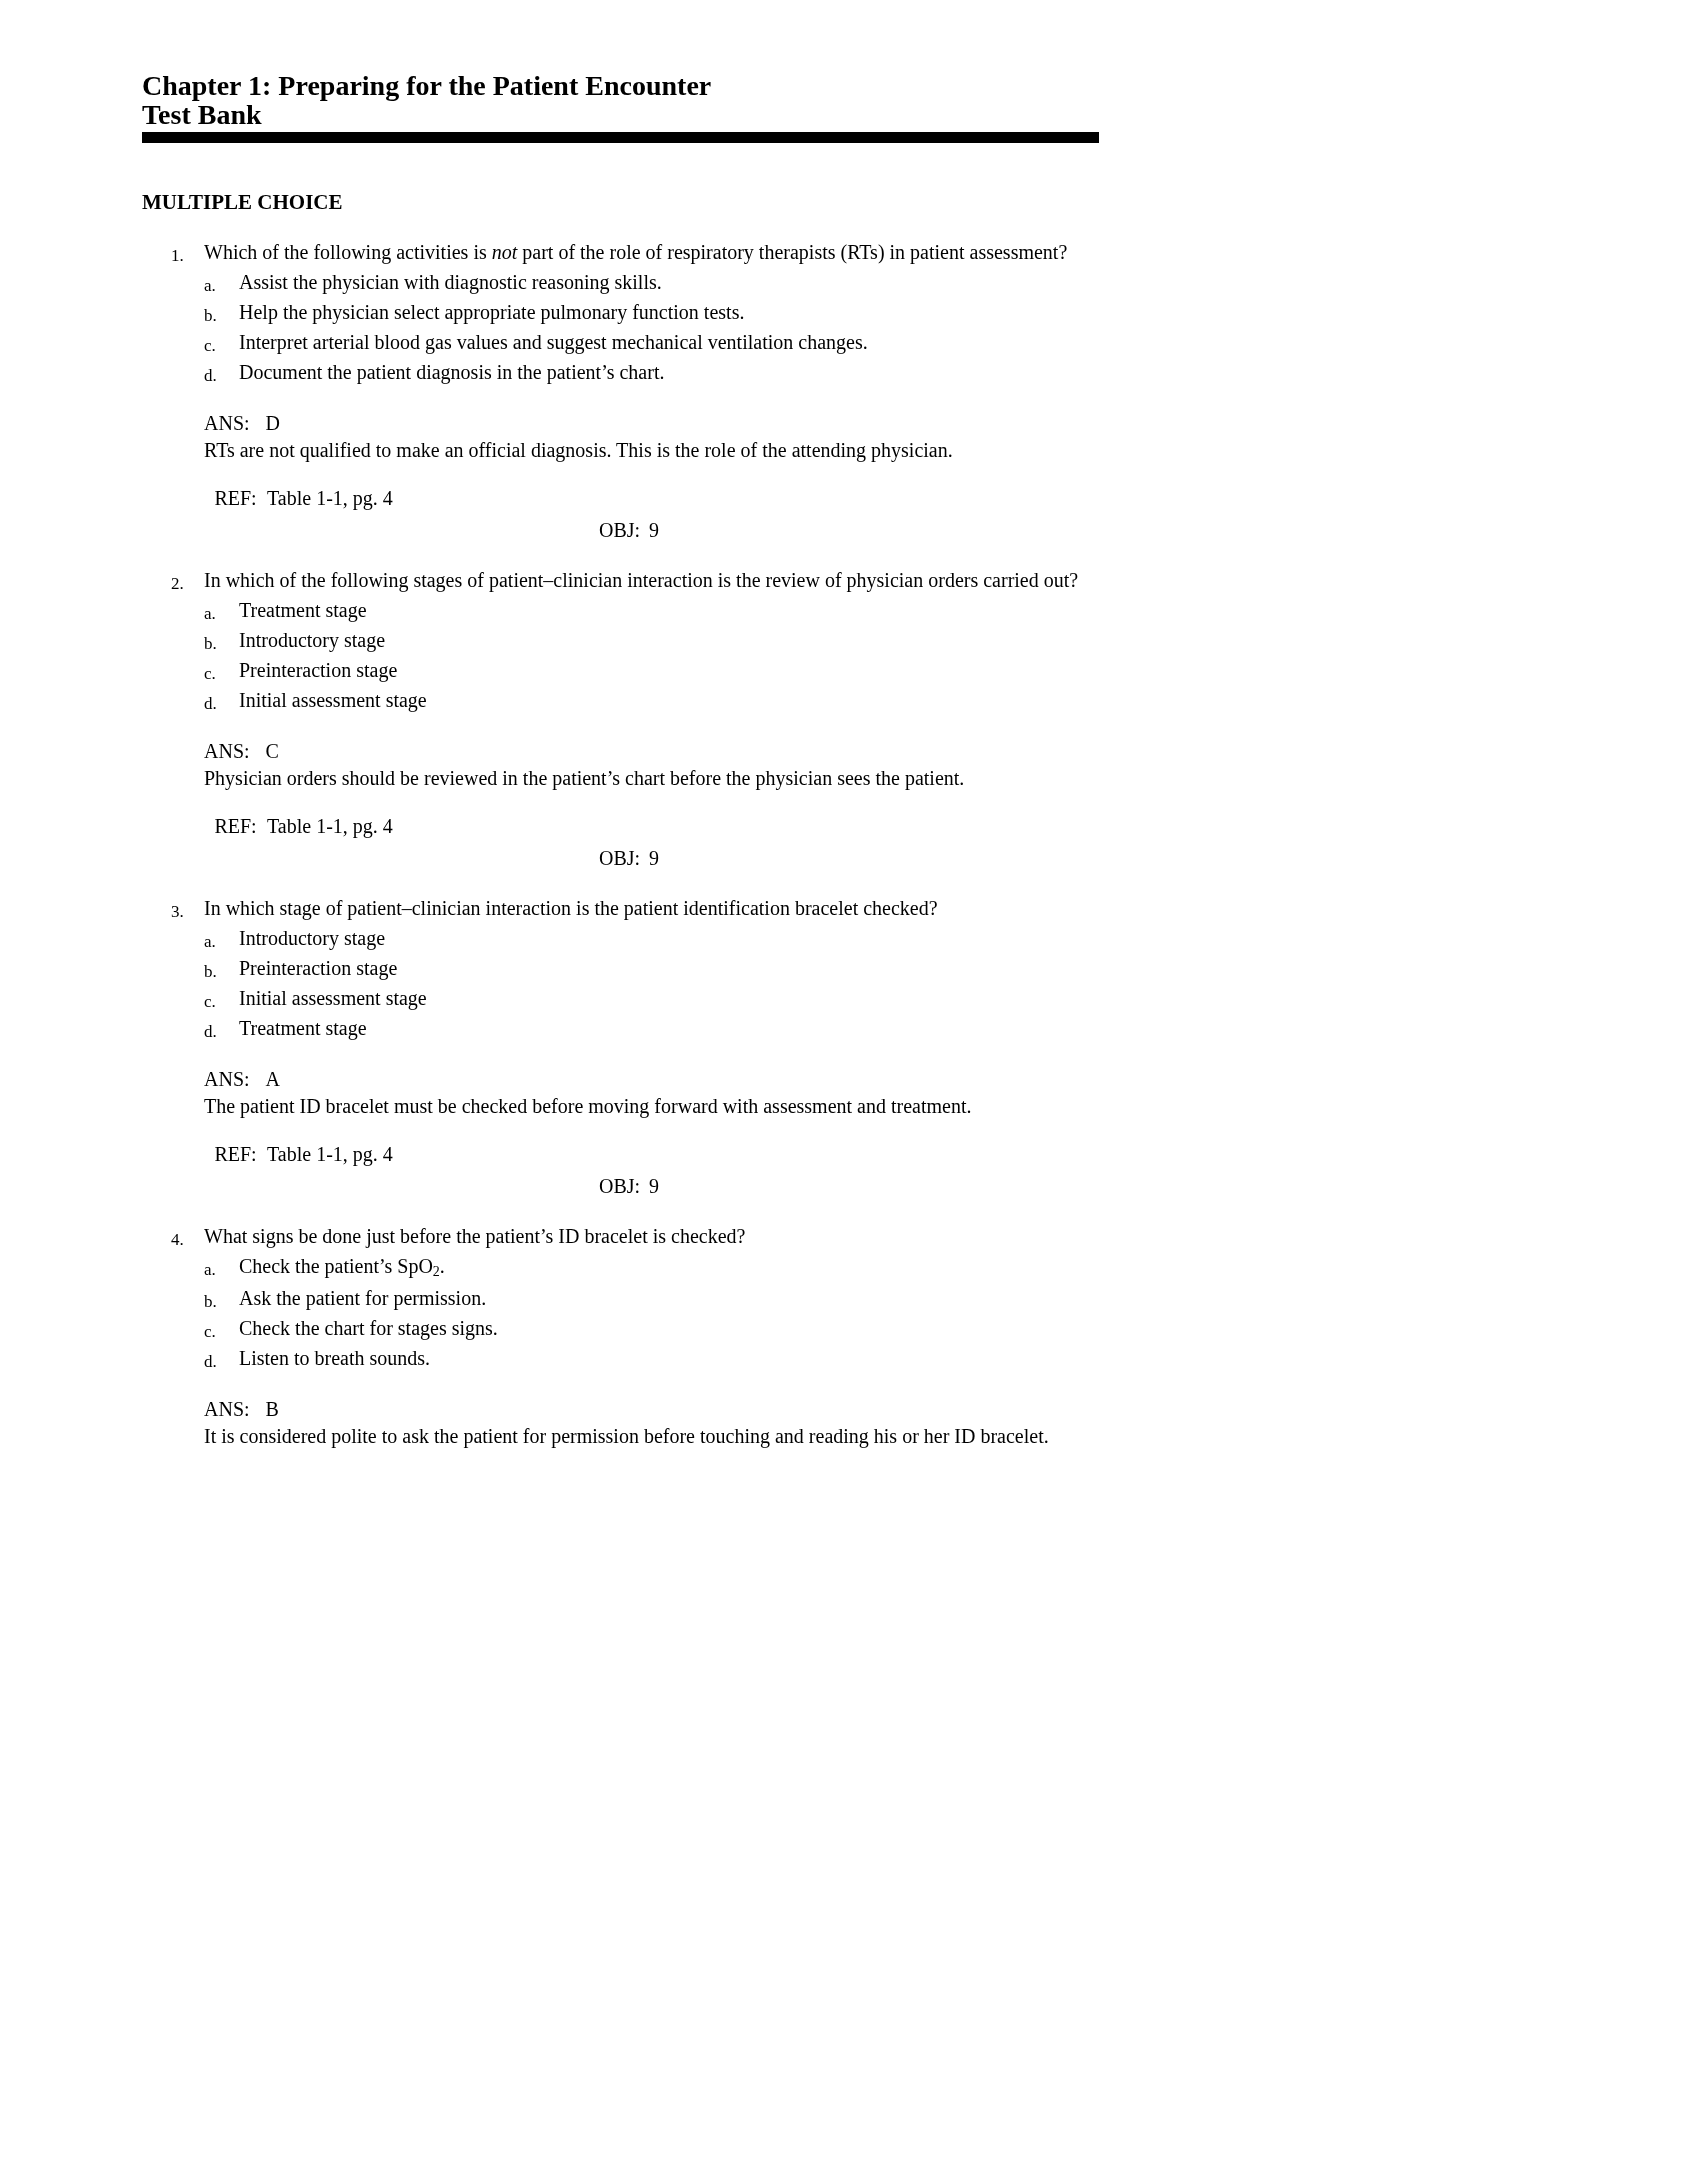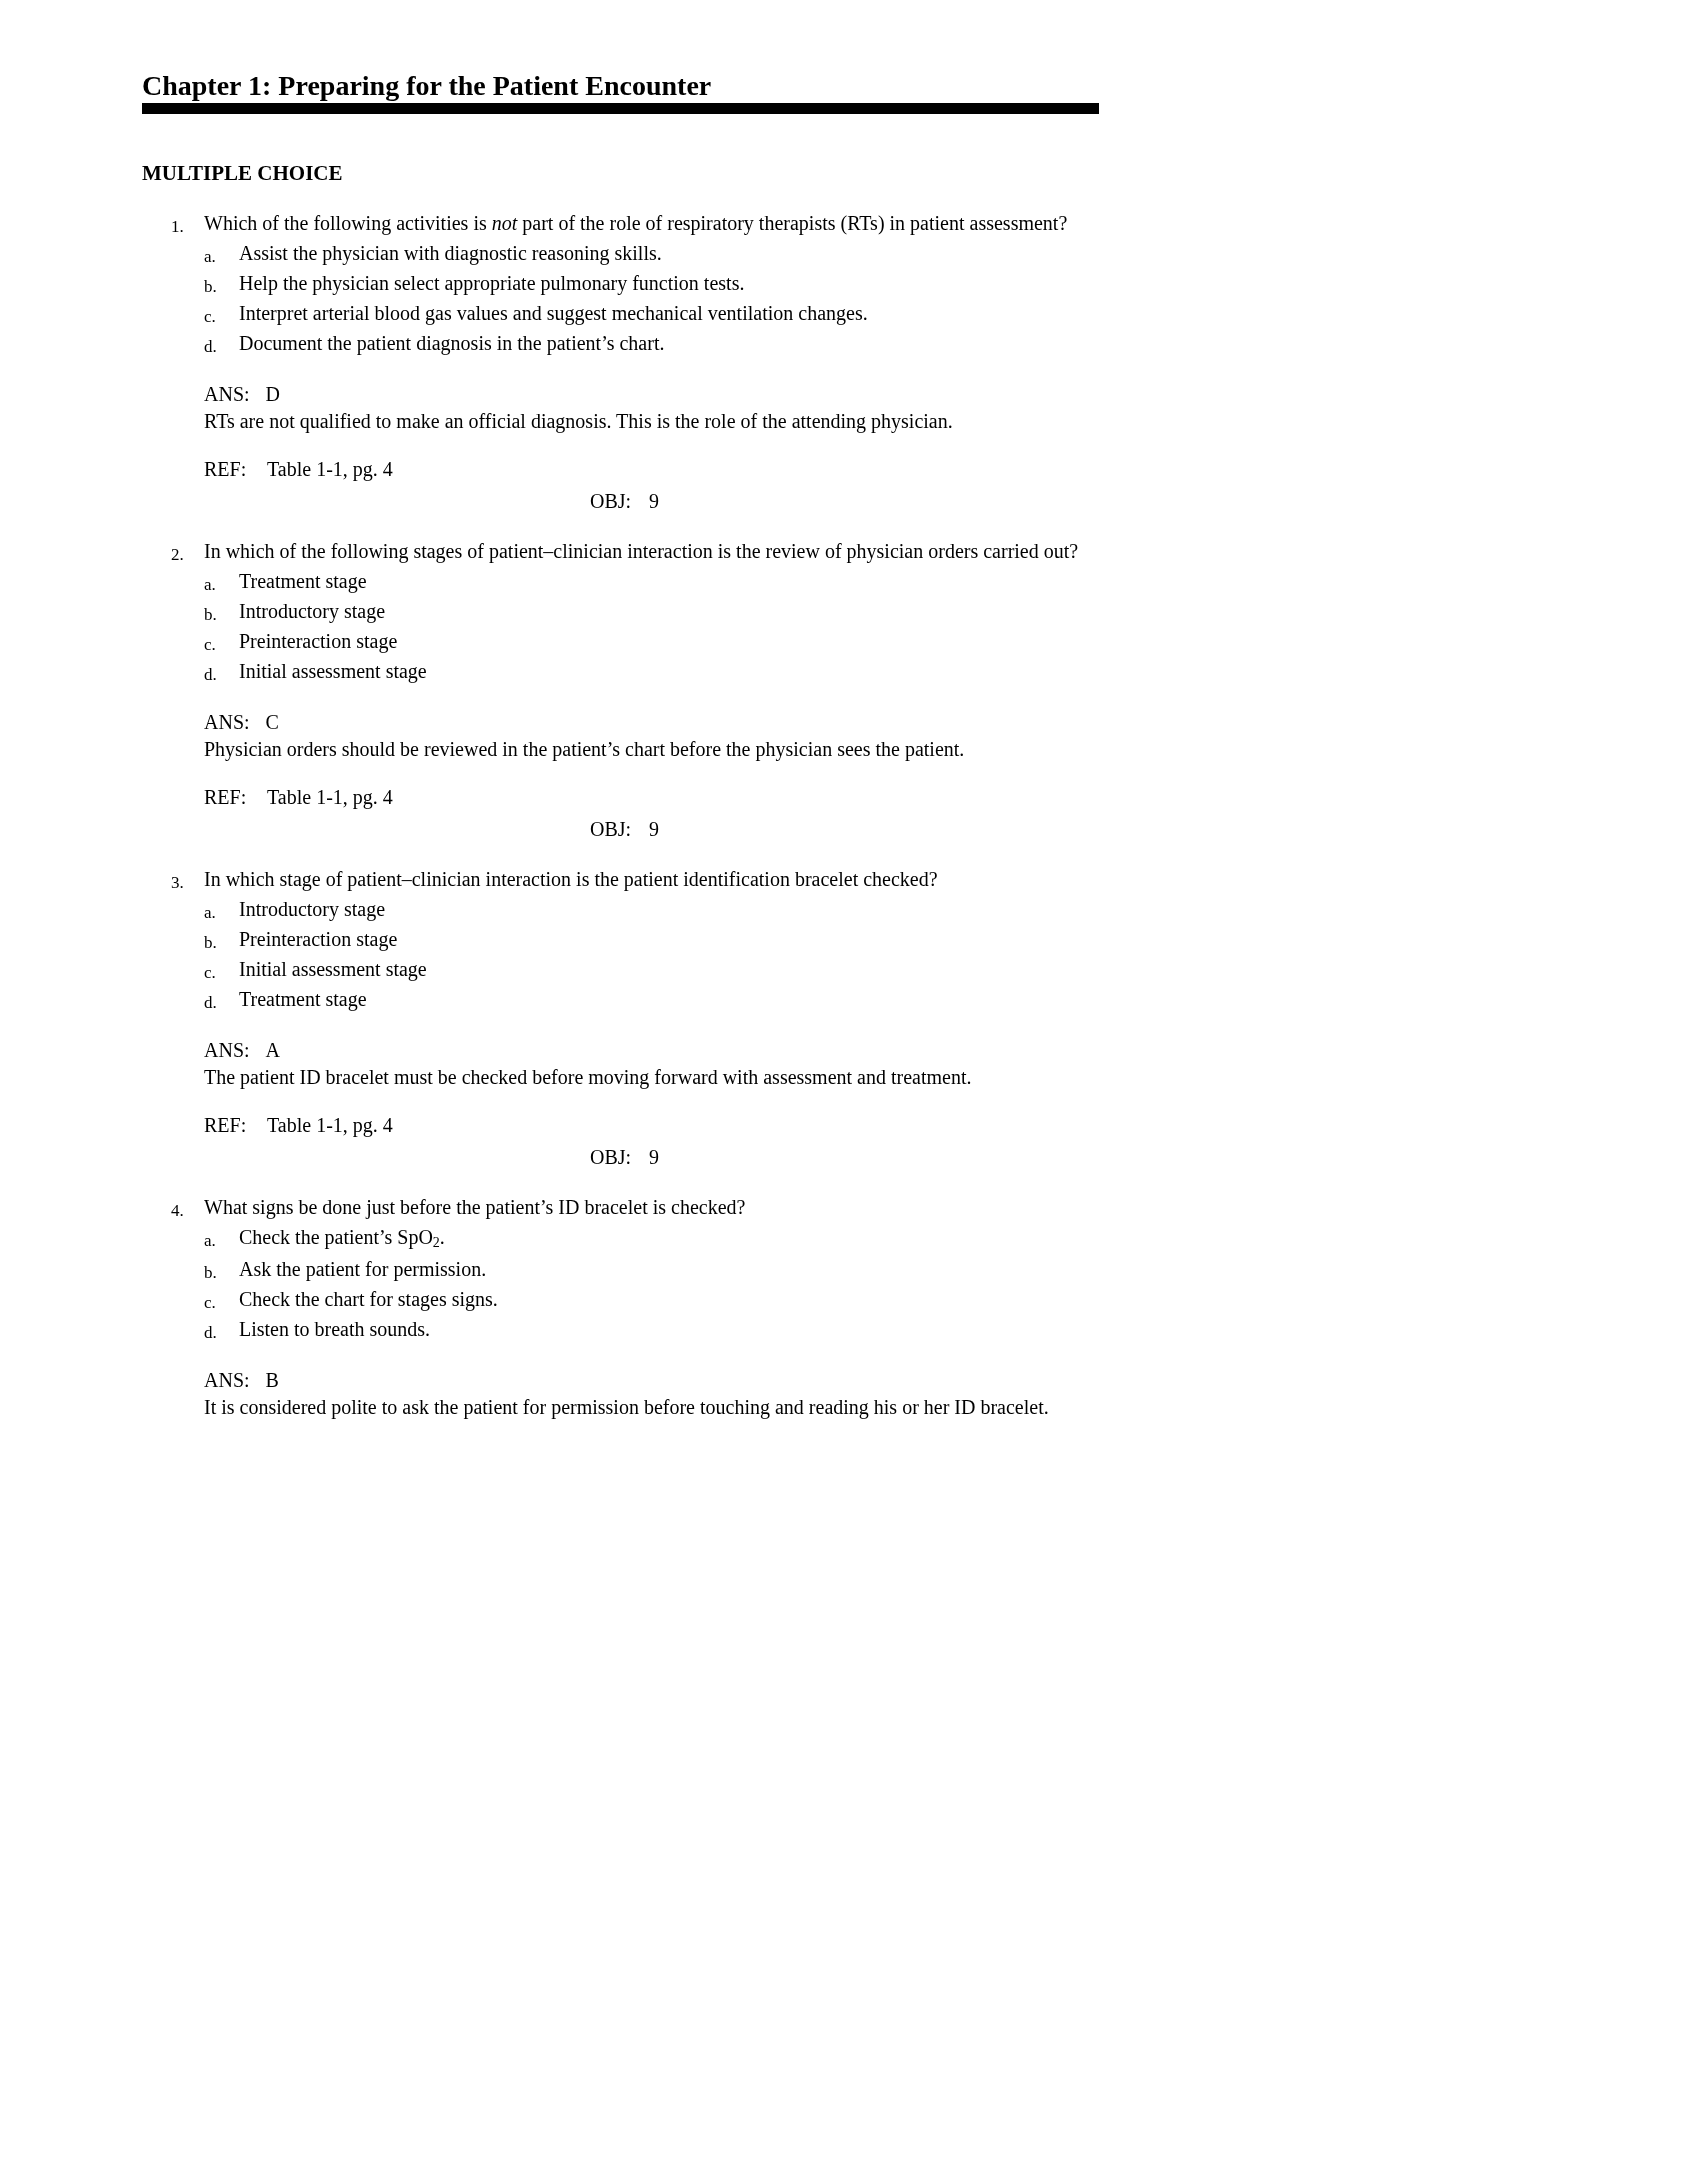--- a/index.html
+++ b/index.html
@@ -50,35 +50,36 @@
     width: 35px;
     flex: none;
     font-size: 17px;
     padding-top: 3px;
   }
   .opt-text { flex: 1; }
   .ans-block { margin-left: 33px; margin-top: 21px; }
   .ans-line { display: flex; }
   .ans-label { margin-right: 16px; }
   .rationale { }
-  .ref-line { display: flex; margin-left: 33px; margin-top: 21px; }
+  .ref-line { display: flex; margin-left: 33px; margin-top: 21px; text-align: center; }
   .ref-group { display: flex; width: 386px; flex: none; }
   .ref-label { width: 63px; flex: none; }
   .obj-group { display: flex; margin-top: 32px; }
   .obj-label { width: 59px; flex: none; }
   .it { font-style: italic; text-align: center; }
   .sub { font-size: 14px; vertical-align: -3px; }
 </style>
 </head>
 <body>
 
 <div class="page">
   <div class="content">
     <div class="doc-header">
       <div class="doc-title">Chapter 1: Preparing for the Patient Encounter</div>
+      <div class="doc-subtitle">Test Bank</div>
       <div class="header-rule"></div>
     </div>
     <div class="section-heading">MULTIPLE CHOICE</div>
     <div id="questions">
         <div class="question">
           <div class="q-row">
             <div class="q-num">1.</div>
             <div class="q-stem"><span>Which of the following activities is </span><span class="it">not</span><span> part of the role of respiratory therapists (RTs) in patient assessment?</span></div>
           </div>
           <div class="options">

